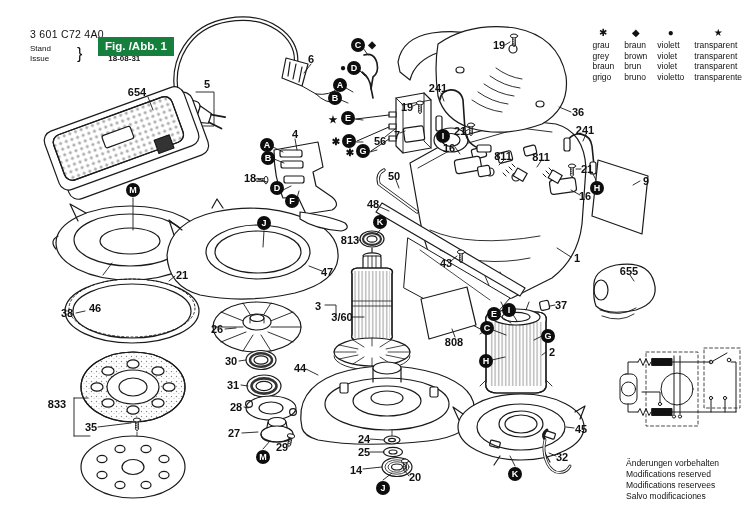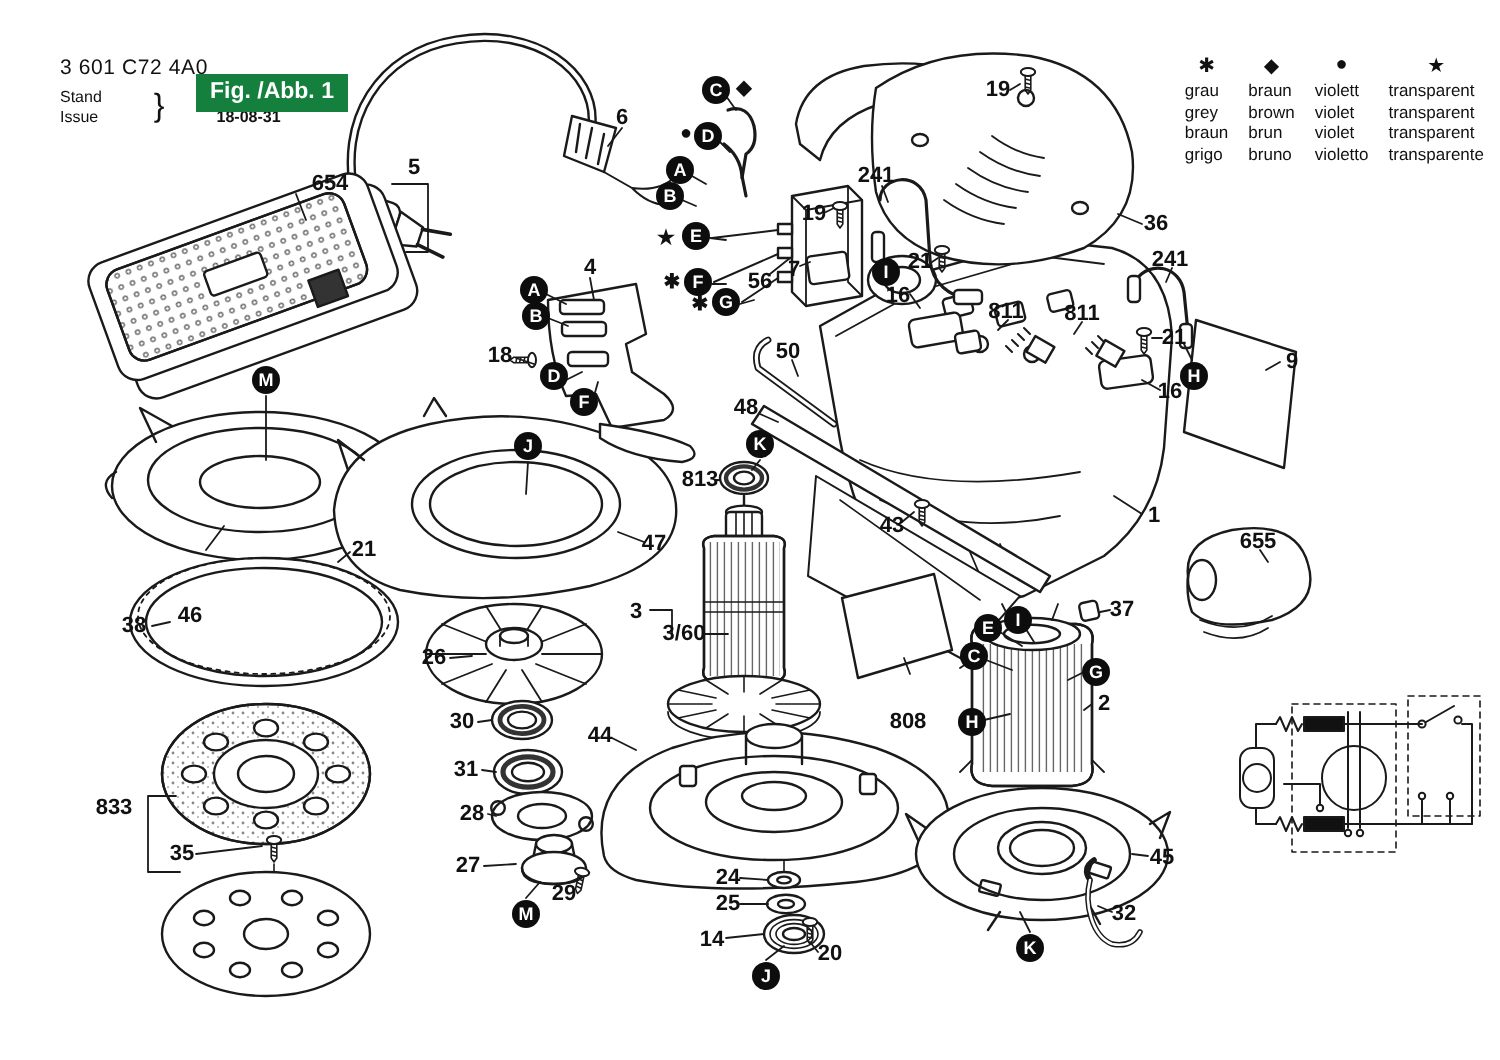--- a/index.html
+++ b/index.html
@@ -342,21 +342,21 @@
       M596,180 L592,172
       M346,88 L353,92 M341,100 L348,103 M363,48 L368,55 M360,71 L365,76
       M355,119 L363,120 M356,142 L363,142 M370,152 L377,150
       M273,147 L283,152 M274,159 L284,163 M283,190 L291,186 M297,198 L299,191
       M500,316 L511,323 M512,313 L517,321 M493,330 L506,335
       M542,336 L534,340 M492,360 L505,357"></path>
   </g>
 </svg>
 
 <div id="callouts">
-      <div class="part-label" style="left: 137px; top: 92px; margin-left: 28px;">654</div>
+      <div class="part-label" style="left: 137px; top: 92px;">654</div>
       <div class="part-label" style="left: 207px; top: 84px;">5</div>
       <div class="part-label" style="left: 311px; top: 59px;">6</div>
       <div class="part-label" style="left: 295px; top: 134px;">4</div>
       <div class="part-label" style="left: 250px; top: 178px;">18</div>
       <div class="part-label" style="left: 95px; top: 277px; margin-top: 31px;">46</div>
       <div class="part-label" style="left: 182px; top: 275px;">21</div>
       <div class="part-label" style="left: 67px; top: 313px;">38</div>
       <div class="part-label" style="left: 217px; top: 329px;">26</div>
       <div class="part-label" style="left: 231px; top: 361px; text-align: center;">30</div>
       <div class="part-label" style="left: 233px; top: 385px;">31</div>
@@ -382,21 +382,21 @@
       <div class="part-label" style="left: 499px; top: 45px;">19</div>
       <div class="part-label" style="left: 578px; top: 112px;">36</div>
       <div class="part-label" style="left: 585px; top: 130px;">241</div>
       <div class="part-label" style="left: 587px; top: 169px;">21</div>
       <div class="part-label" style="left: 585px; top: 196px;">16</div>
       <div class="part-label" style="left: 646px; top: 181px;">9</div>
       <div class="part-label" style="left: 577px; top: 258px;">1</div>
       <div class="part-label" style="left: 629px; top: 271px;">655</div>
       <div class="part-label" style="left: 561px; top: 305px;">37</div>
       <div class="part-label" style="left: 552px; top: 352px;">2</div>
-      <div class="part-label" style="left: 454px; top: 361px;">808</div>
+      <div class="part-label" style="left: 454px; top: 342px;">808</div>
       <div class="part-label" style="left: 446px; top: 263px;">43</div>
       <div class="part-label" style="left: 300px; top: 368px;">44</div>
       <div class="part-label" style="left: 364px; top: 439px;">24</div>
       <div class="part-label" style="left: 364px; top: 452px;">25</div>
       <div class="part-label" style="left: 356px; top: 470px;">14</div>
       <div class="part-label" style="left: 415px; top: 477px;">20</div>
       <div class="part-label" style="left: 581px; top: 429px;">45</div>
       <div class="part-label" style="left: 562px; top: 457px;">32</div>
       <div class="letter-badge" style="left: 358px; top: 45px;">C</div>
       <div class="letter-badge" style="left: 354px; top: 68px;">D</div>
@@ -469,14 +469,20 @@
       </div>
       <div class="legend-col">
         <div class="legend-symbol">★</div>
         <div class="legend-term">transparent</div>
         <div class="legend-term">transparent</div>
         <div class="legend-term">transparent</div>
         <div class="legend-term">transparente</div>
       </div>
     </div>
 
-
+<div id="notices">
+  <div>Änderungen vorbehalten</div>
+  <div>Modifications reserved</div>
+  <div>Modifications reservees</div>
+  <div>Salvo modificaciones</div>
 </div>
 
+</div>
+
 </body></html>

